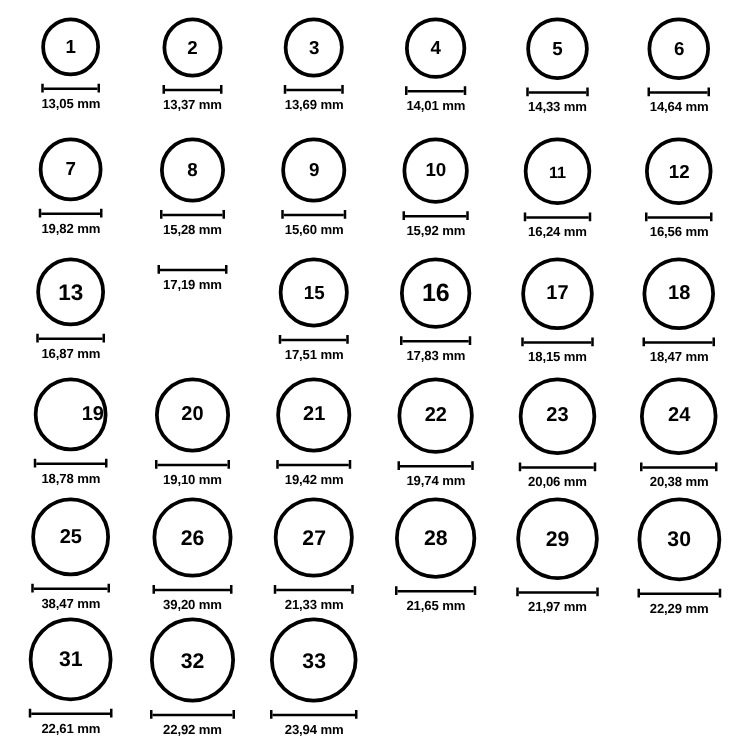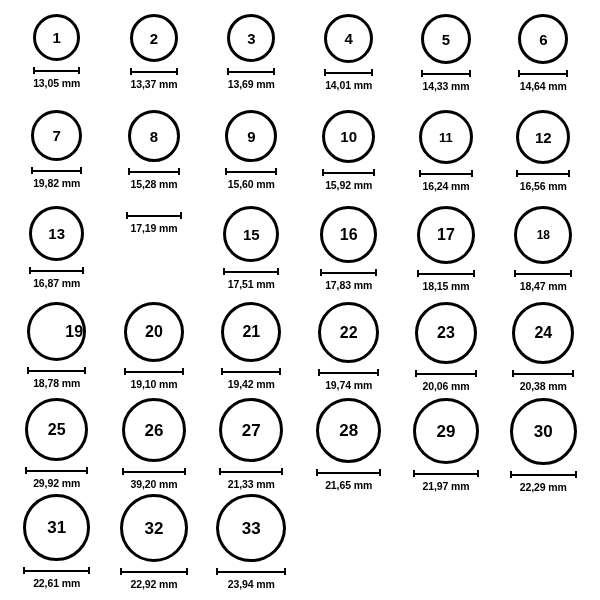--- a/index.html
+++ b/index.html
@@ -193,21 +193,21 @@
         <div class="ring" style="width: 54px; height: 54px;">
           <span class="ring-label" style="font-size: 15px;">12</span>
         </div>
         <div class="measure">
           <div class="bar" style="width: 54px;"></div>
         </div>
         <div class="mm">16,56 mm</div>
       </div>
       <div class="cell">
         <div class="ring" style="width: 55px; height: 55px;">
-          <span class="ring-label" style="font-size: 15px;">13</span>
+          <span class="ring-label" style="font-size: 18px;">13</span>
         </div>
         <div class="measure">
           <div class="bar" style="width: 55px;"></div>
         </div>
         <div class="mm">16,87 mm</div>
       </div>
       <div class="cell">
         <div class="measure">
           <div class="bar" style="width: 56px;"></div>
         </div>
@@ -217,39 +217,39 @@
         <div class="ring" style="width: 56px; height: 56px;">
           <span class="ring-label" style="font-size: 15px;">15</span>
         </div>
         <div class="measure">
           <div class="bar" style="width: 56px;"></div>
         </div>
         <div class="mm">17,51 mm</div>
       </div>
       <div class="cell">
         <div class="ring" style="width: 57px; height: 57px;">
-          <span class="ring-label" style="font-size: 16px;">16</span>
+          <span class="ring-label" style="font-size: 20px;">16</span>
         </div>
         <div class="measure">
           <div class="bar" style="width: 57px;"></div>
         </div>
         <div class="mm">17,83 mm</div>
       </div>
       <div class="cell">
         <div class="ring" style="width: 58px; height: 58px;">
           <span class="ring-label" style="font-size: 16px;">17</span>
         </div>
         <div class="measure">
           <div class="bar" style="width: 58px;"></div>
         </div>
         <div class="mm">18,15 mm</div>
       </div>
       <div class="cell">
         <div class="ring" style="width: 58px; height: 58px;">
-          <span class="ring-label" style="font-size: 12px;">18</span>
+          <span class="ring-label" style="font-size: 16px;">18</span>
         </div>
         <div class="measure">
           <div class="bar" style="width: 58px;"></div>
         </div>
         <div class="mm">18,47 mm</div>
       </div>
       <div class="cell">
         <div class="ring" style="width: 59px; height: 59px; justify-content: flex-end;">
           <span class="ring-label" style="font-size: 16px;">19</span>
         </div>
@@ -303,21 +303,21 @@
         </div>
         <div class="mm">20,38 mm</div>
       </div>
       <div class="cell">
         <div class="ring" style="width: 63px; height: 63px;">
           <span class="ring-label" style="font-size: 16px;">25</span>
         </div>
         <div class="measure">
           <div class="bar" style="width: 63px;"></div>
         </div>
-        <div class="mm">29,92 mm</div>
+        <div class="mm">38,47 mm</div>
       </div>
       <div class="cell">
         <div class="ring" style="width: 64px; height: 64px;">
           <span class="ring-label" style="font-size: 17px;">26</span>
         </div>
         <div class="measure">
           <div class="bar" style="width: 64px;"></div>
         </div>
         <div class="mm">39,20 mm</div>
       </div>

